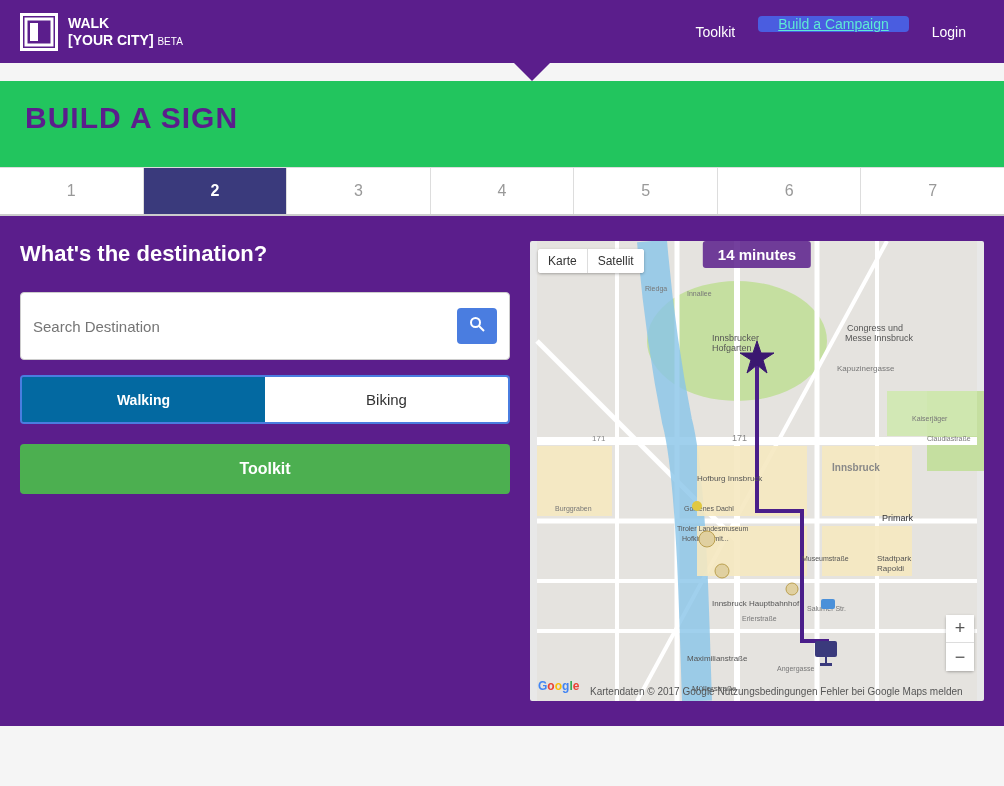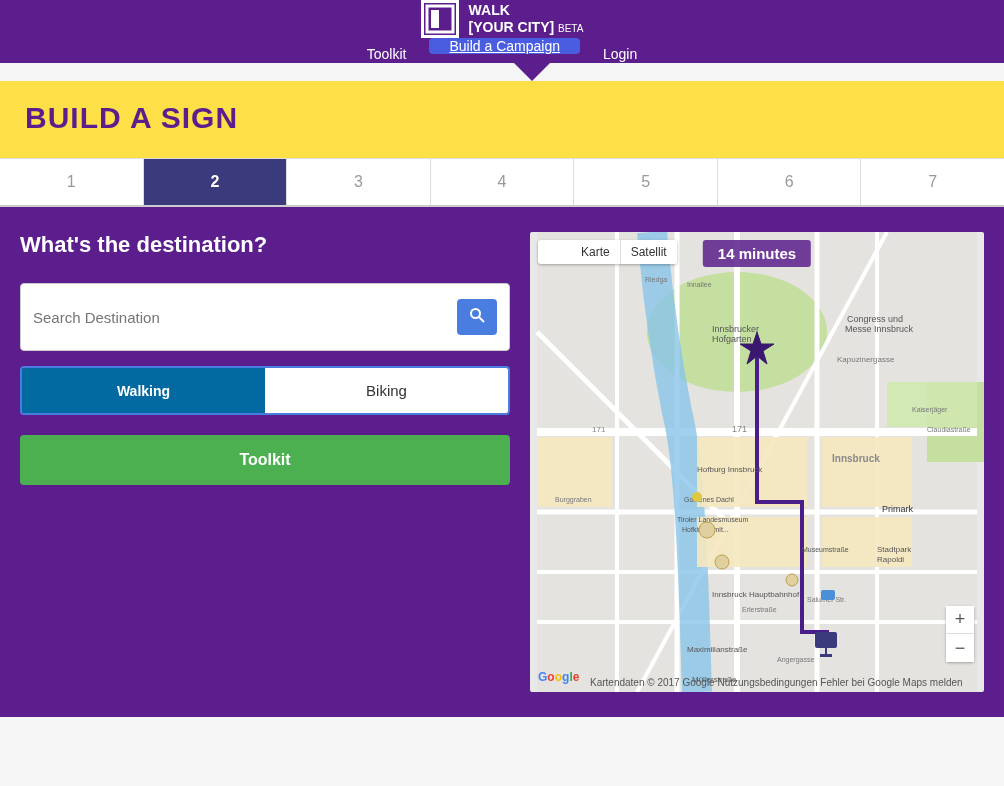--- a/index.html
+++ b/index.html
@@ -6,21 +6,20 @@
     body { font-family: Arial, sans-serif; background: #f5f5f5; width: 1004px; }
 
     
     .header {
       background: #5b1e8c;
       display: flex;
       align-items: center;
       justify-content: space-between;
       padding: 0 20px;
       height: 63px;
-      flex-direction: column;
     }
     .logo-area {
       display: flex;
       align-items: center;
       gap: 10px;
     }
     .logo-icon {
       width: 38px;
       height: 38px;
       border: 3px solid white;
@@ -46,41 +45,41 @@
     }
     .nav-link {
       color: white;
       text-decoration: none;
       padding: 8px 18px;
       font-size: 14px;
     }
     .nav-link-active {
       background: #4a5de0;
       border-radius: 4px;
-      color: #ffffff;
+      color: #5eead4;
       padding: 0 20px;
       font-size: 14px;
     }
 
     
     .header-arrow {
       width: 0;
       height: 0;
       border-left: 18px solid transparent;
       border-right: 18px solid transparent;
       border-top: 18px solid #5b1e8c;
       margin: 0 auto;
       position: relative;
       left: 30px;
     }
 
     
     .page-title-area {
-      background: #fde047;
-      padding: 20px 25px 23px;
+      background: #22c55e;
+      padding: 20px 25px 32px;
       border-bottom: 1px solid #ddd;
     }
     .page-title {
       font-size: 30px;
       font-weight: bold;
       color: #5b1e8c;
       text-transform: uppercase;
       letter-spacing: 1px;
     }
 
@@ -200,42 +199,41 @@
     .map-container {
       width: 100%;
       height: 460px;
       background: #e8e8e8;
       position: relative;
       overflow: hidden;
       border-radius: 2px;
     }
     .map-time-badge {
       position: absolute;
-      top: 8px;
+      top: 0;
       left: 50%;
       transform: translateX(-50%);
       background: rgba(90,30,140,0.85);
       color: white;
       padding: 5px 15px;
       border-radius: 3px;
       font-size: 15px;
       font-weight: bold;
       z-index: 10;
     }
     .map-type-controls {
       position: absolute;
       top: 8px;
       left: 8px;
       background: white;
       border-radius: 3px;
       display: flex;
       overflow: hidden;
       box-shadow: 0 1px 3px rgba(0,0,0,0.3);
       z-index: 10;
-      padding-left: 33px;
     }
     .map-type-btn {
       padding: 5px 10px;
       font-size: 12px;
       border: none;
       background: white;
       cursor: pointer;
       color: #333;
     }
     .map-type-btn:first-child { border-right: 1px solid #ddd; }

